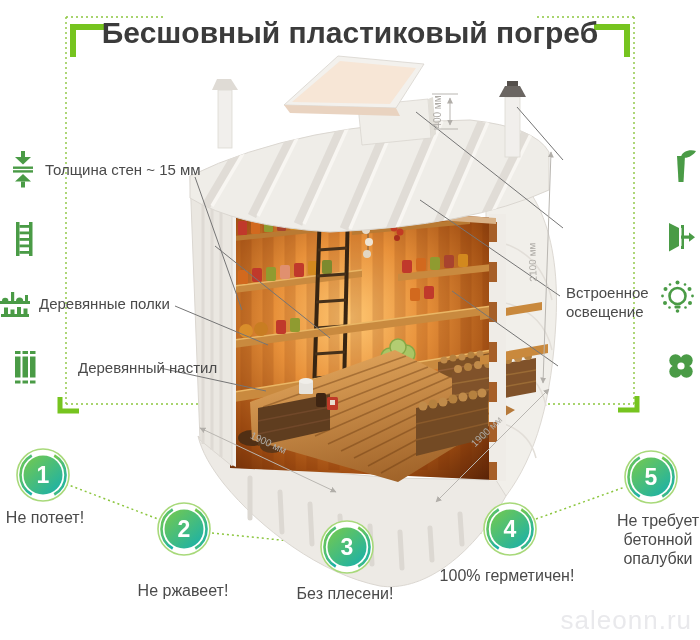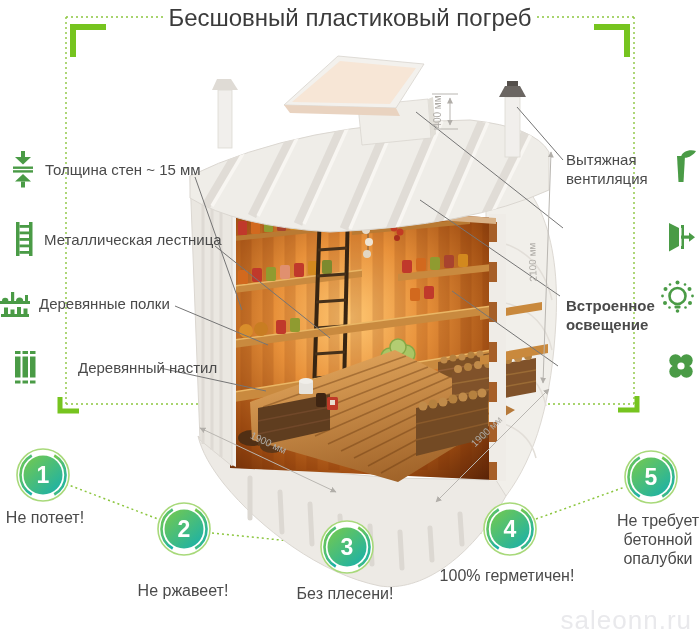--- a/index.html
+++ b/index.html
@@ -1,20 +1,20 @@
 <!DOCTYPE html>
 <html><head>
 <meta charset="utf-8">
 <style>
   html,body{margin:0;padding:0;background:#fff;}
   .stage{position:relative;width:700px;height:640px;background:#fff;overflow:hidden;
          font-family:"Liberation Sans","DejaVu Sans",sans-serif;}
   .scene{position:absolute;left:0;top:0;}
-  .title{position:absolute;top:4px;left:0;right:0;margin:0;text-align:center;
-         font-size:24px;font-weight:400;color:#3b3b3b;}
+  .title{position:absolute;top:4px;left:0;right:0;margin:12px;text-align:center;
+         font-size:30px;font-weight:700;color:#3b3b3b;}
   .feat{position:absolute;display:flex;align-items:center;gap:9px;height:38px;
         color:#4a4a4a;font-size:15px;white-space:nowrap;}
   .feat .ic{flex:0 0 auto;display:flex;}
   .featr{position:absolute;left:566px;width:100px;color:#4a4a4a;font-size:15px;line-height:19px;}
   .featr p{margin:0;}
   .ricon{position:absolute;display:flex;}
   .badge{position:absolute;width:56px;height:56px;}
   .badge svg{display:block;}
   .blabel{position:absolute;text-align:center;font-size:16px;color:#4a4a4a;line-height:19px;}
   .watermark{position:absolute;right:8px;bottom:4px;font-size:26px;color:#e9e9ec;letter-spacing:1px;}
@@ -377,21 +377,20 @@
     <svg width="21" height="34" viewBox="0 0 21 34" fill="#4a9b46">
       <rect x="2" y="0" width="3.5" height="34"></rect>
           <rect x="15" y="0" width="3.5" height="34"></rect>
       <rect x="5.5" y="3" width="9.5" height="2.8"></rect>
           <rect x="5.5" y="9.5" width="9.5" height="2.8"></rect>
       <rect x="5.5" y="16" width="9.5" height="2.8"></rect>
           <rect x="5.5" y="22.5" width="9.5" height="2.8"></rect>
       <rect x="5.5" y="29" width="9.5" height="2.8"></rect>
     </svg>
   </span>
-  <span>Металлическая лестница</span>
 </div>
 
 <div class="feat" style="left:0;top:284px;">
   <span class="ic">
     <svg width="30" height="29" viewBox="0 0 30 29" fill="#4a9b46">
       <rect x="0" y="12" width="30" height="3"></rect>
           <rect x="1" y="25" width="28" height="3"></rect>
       <path d="M2,12 a3.2,3.2 0 0 1 6.4,0 Z"></path>
           <rect x="11" y="3" width="3.2" height="9"></rect>
       <path d="M16,12 a3.6,3.6 0 0 1 7.2,0 Z"></path>
@@ -415,40 +414,37 @@
           <rect x="9.5" y="5.5" width="5.5" height="21"></rect>
           <rect x="17" y="5.5" width="5.5" height="21"></rect>
       <rect x="2" y="29.5" width="5.5" height="3"></rect>
           <rect x="9.5" y="29.5" width="5.5" height="3"></rect>
           <rect x="17" y="29.5" width="5.5" height="3"></rect>
     </svg>
   </span>
   <span>Деревянный настил</span>
 </div>
 
-<div class="featr" style="top:150px;">
-  <p>Вытяжная вентиляция</p>
-</div>
 <span class="ricon" style="left:666px;top:150px;">
   <svg width="30" height="34" viewBox="0 0 30 34" fill="#4a9b46">
     <path d="M11,6 L19,6 L17.5,32 L12.5,32 Z"></path>
     <path d="M15,7 C16,1 24,-1 30,1 C27,6 20,9.5 15,7 Z"></path>
   </svg>
 </span>
 
 <span class="ricon" style="left:664px;top:222px;">
   <svg width="32" height="31" viewBox="0 0 32 31" fill="#4a9b46">
     <path d="M5,1 L15,6 L15,24 L5,29.5 Z"></path>
     <path d="M17,3 L20,3 L20,27 L17,27 L17,24 L17.5,24 L17.5,6 L17,6 Z"></path>
     <rect x="17" y="13.5" width="8" height="3.2"></rect>
     <path d="M25,10.5 L25,19.8 L31,15.2 Z"></path>
   </svg>
 </span>
 
-<div class="featr" style="top:296px;font-weight:bold;">
+<div class="featr" style="top:283px;">
   <p>Встроенное освещение</p>
 </div>
 <span class="ricon" style="left:660px;top:280px;">
   <svg width="35" height="37" viewBox="0 0 35 37" fill="#4a9b46">
     <circle cx="17.5" cy="16" r="8" fill="none" stroke="#4a9b46" stroke-width="2.6"></circle>
     <rect x="14.5" y="25.5" width="6" height="3" rx="1"></rect>
     <circle cx="17.5" cy="31" r="1.8"></circle>
     <circle cx="17.5" cy="2.5" r="2"></circle>
         <circle cx="25" cy="4.5" r="1.3"></circle>
         <circle cx="10" cy="4.5" r="1.3"></circle>

